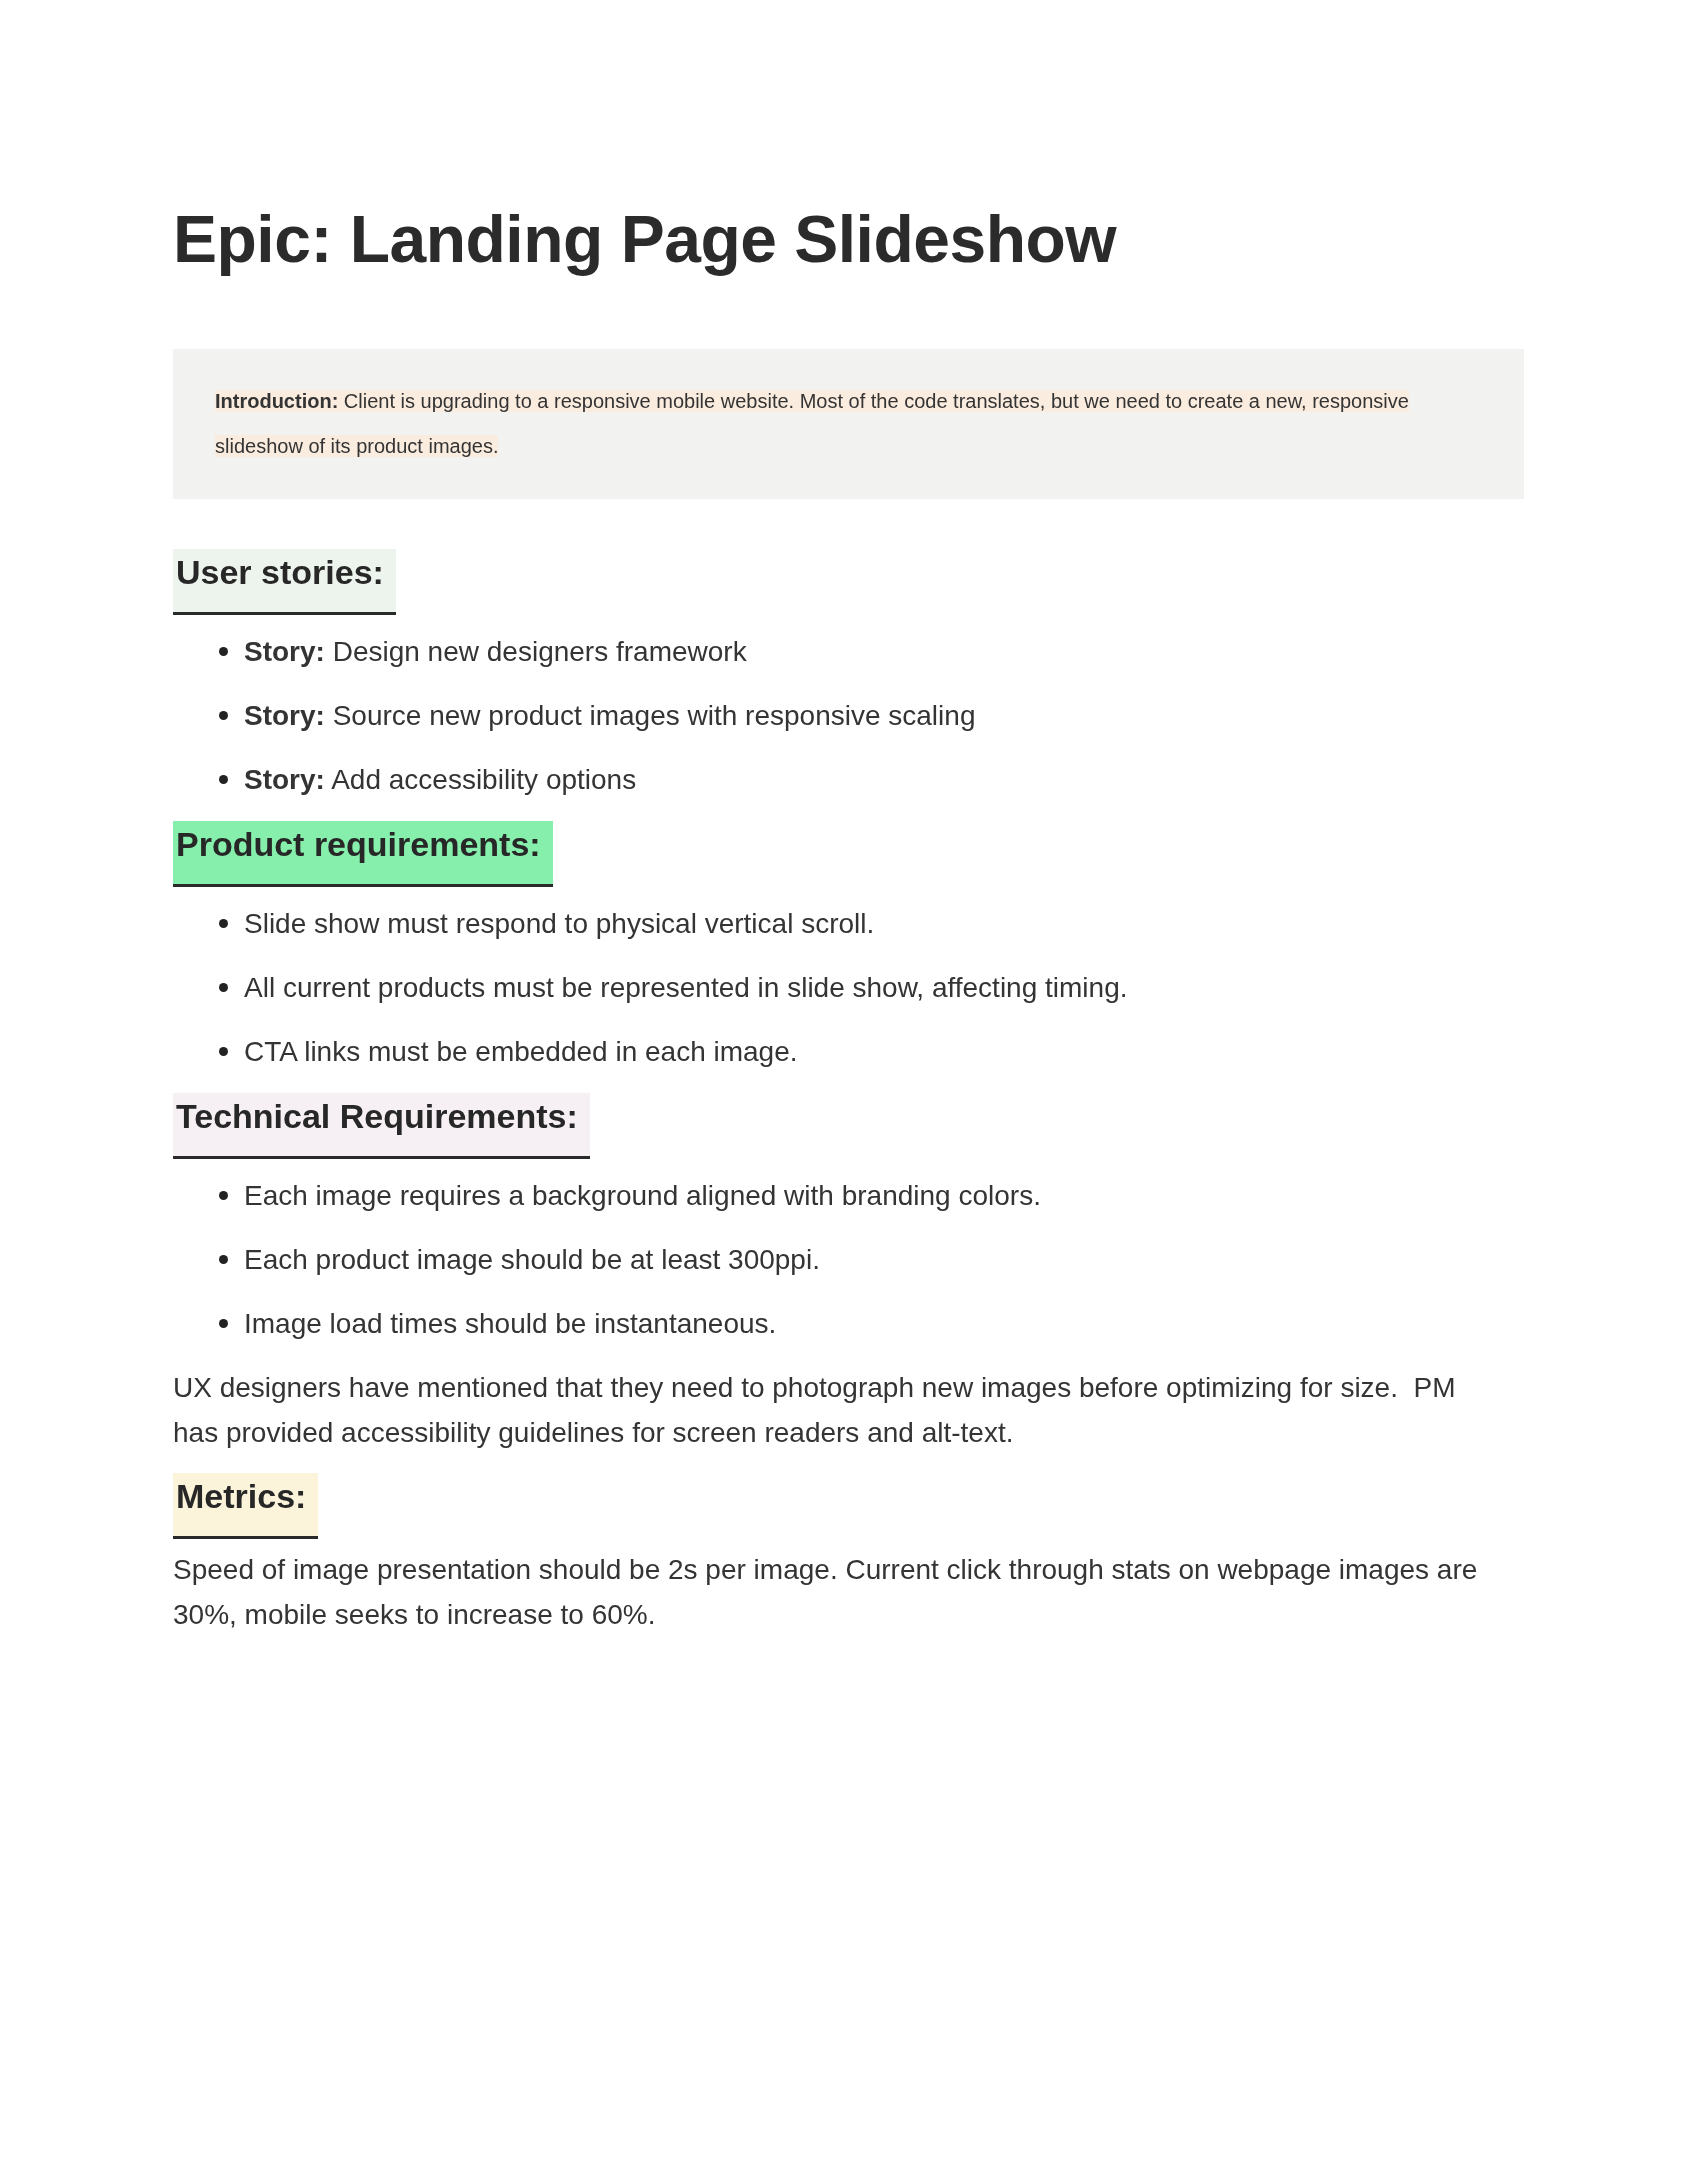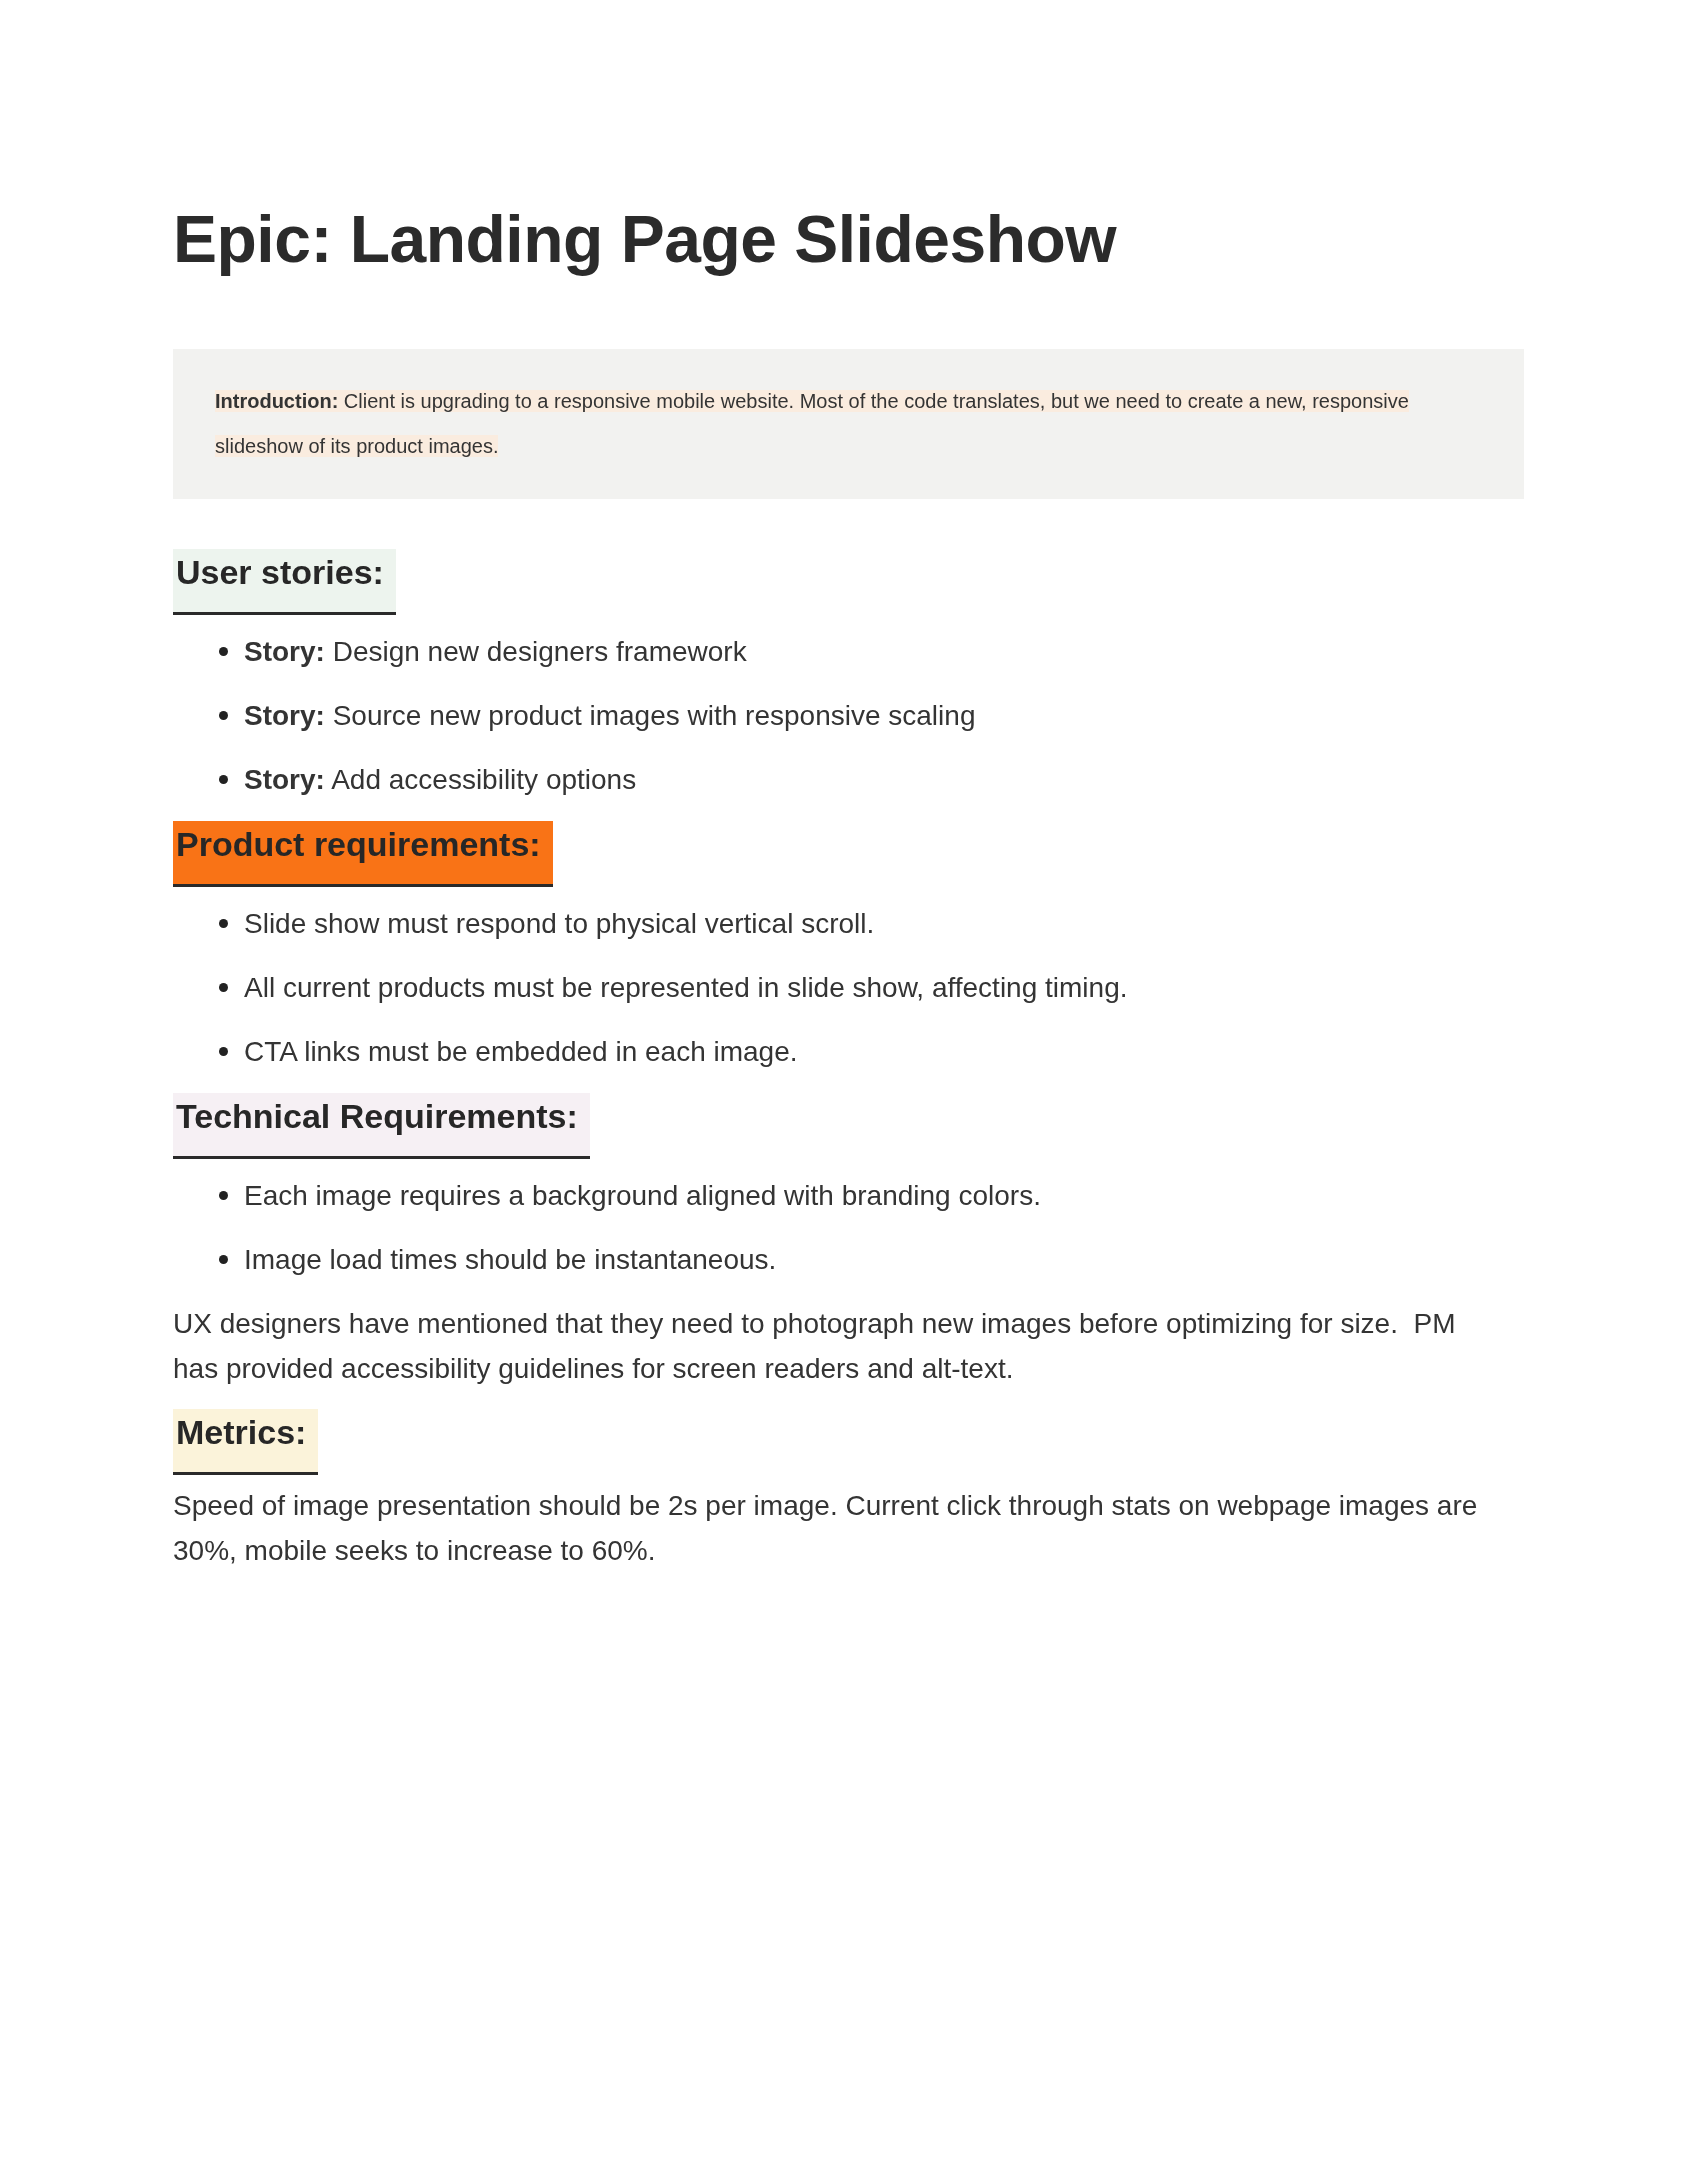--- a/index.html
+++ b/index.html
@@ -108,29 +108,30 @@
       <p class="intro-text"><span class="hl" style="background: rgb(250, 236, 223);"><b>Introduction:</b><span> Client is upgrading to a responsive mobile website. Most of the code translates, but we need to create a new, responsive slideshow of its product images.</span></span></p>
     </div>
 
     <div id="sections">
         <h2 class="section-heading"><span class="hl" style="background: rgb(237, 244, 238);">User stories:</span></h2>
         <ul class="bullets">
           <li><b>Story:</b><span> Design new designers framework</span></li>
           <li><b>Story:</b><span> Source new product images with responsive scaling</span></li>
           <li><b>Story:</b><span> Add accessibility options</span></li>
         </ul>
-        <h2 class="section-heading"><span class="hl" style="background: #f97316;">Product requirements:</span></h2>
+        <h2 class="section-heading"><span class="hl" style="background: #86efac;">Product requirements:</span></h2>
         <ul class="bullets">
           <li><span>Slide show must respond to physical vertical scroll.</span></li>
           <li><span>All current products must be represented in slide show, affecting timing.</span></li>
           <li><span>CTA links must be embedded in each image.</span></li>
         </ul>
         <h2 class="section-heading"><span class="hl" style="background: rgb(246, 240, 244);">Technical Requirements:</span></h2>
         <ul class="bullets">
           <li><span>Each image requires a background aligned with branding colors.</span></li>
+          <li><span>Each product image should be at least 300ppi.</span></li>
           <li><span>Image load times should be instantaneous.</span></li>
         </ul>
         <p class="section-par">UX designers have mentioned that they need to photograph new images before optimizing for size.  PM has provided accessibility guidelines for screen readers and alt-text.</p>
         <h2 class="section-heading"><span class="hl" style="background: rgb(251, 243, 218);">Metrics:</span></h2>
         <p class="section-par">Speed of image presentation should be 2s per image. Current click through stats on webpage images are 30%, mobile seeks to increase to 60%.</p>
       </div>
 
   </div>
 
   <div class="footer">

